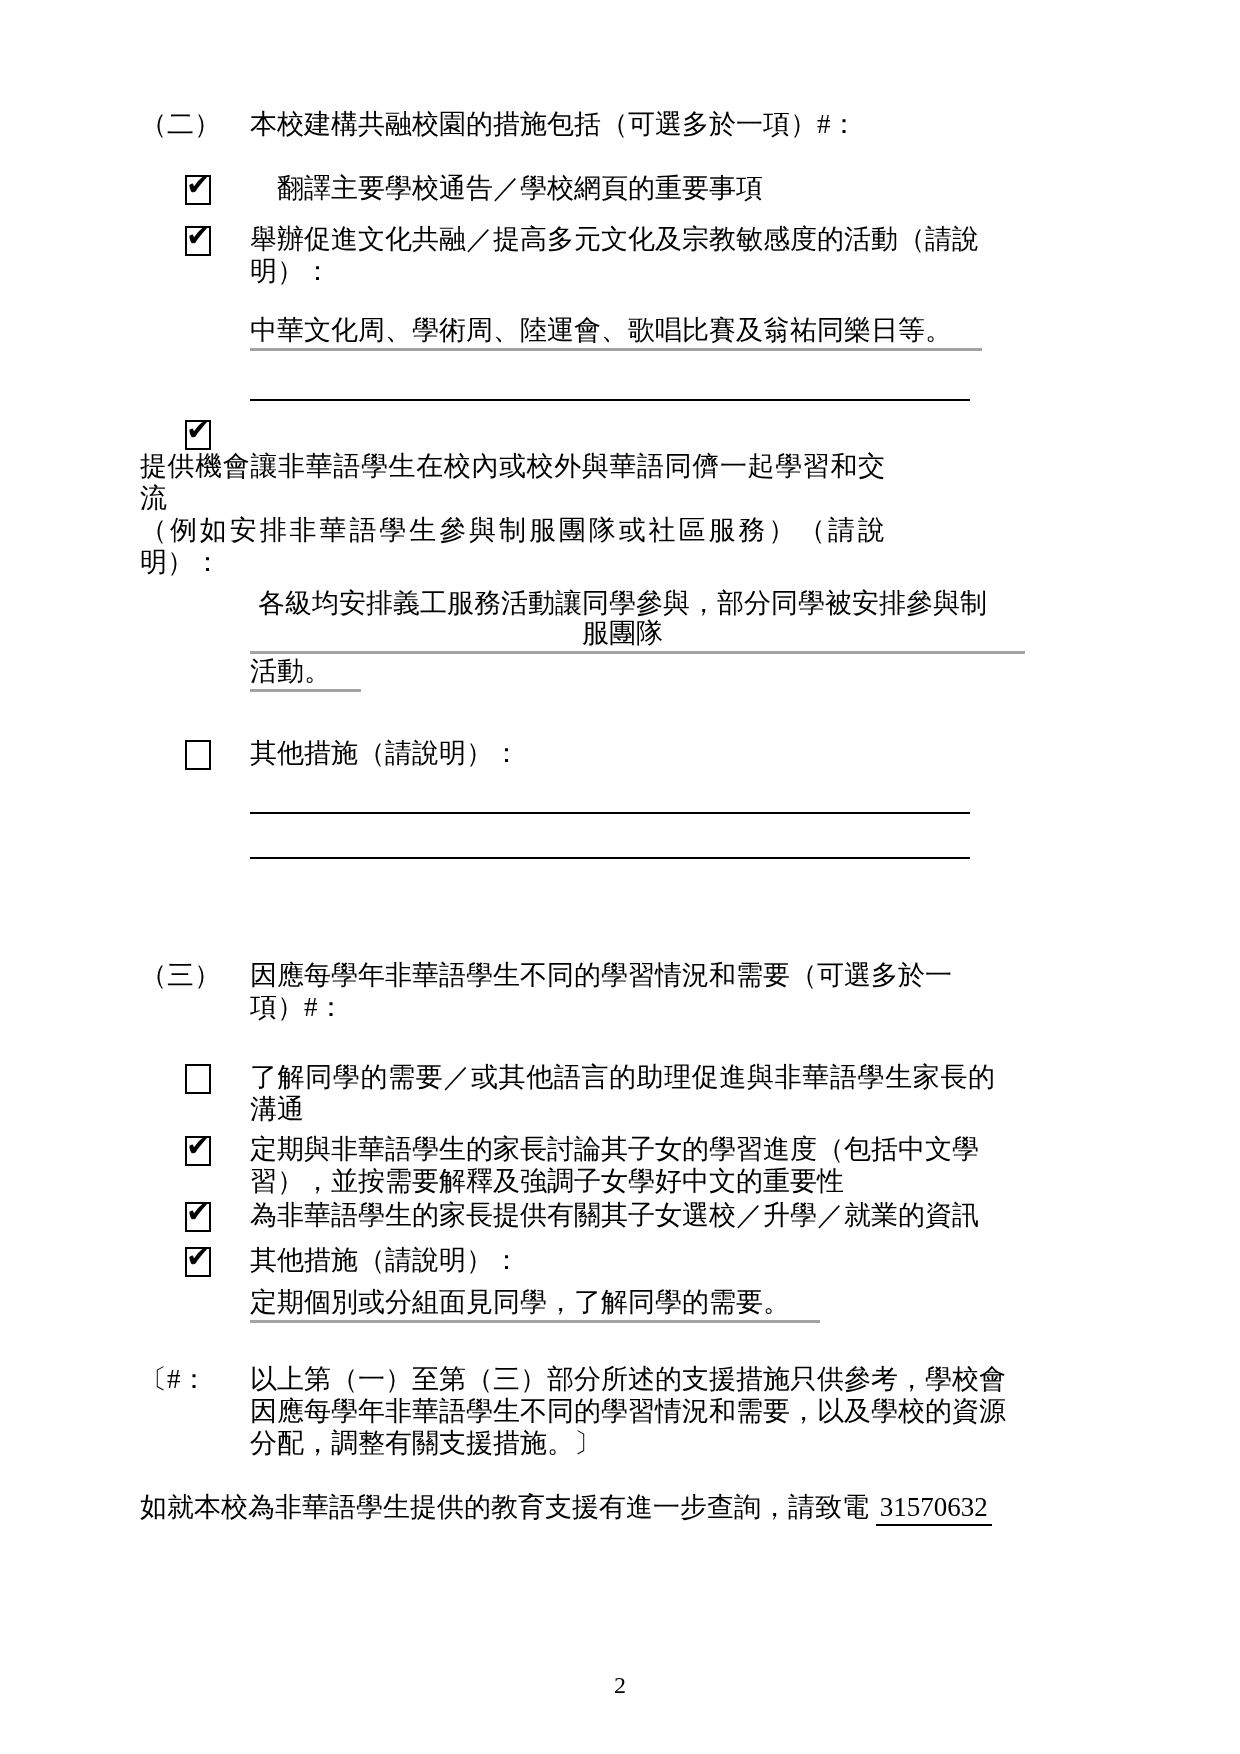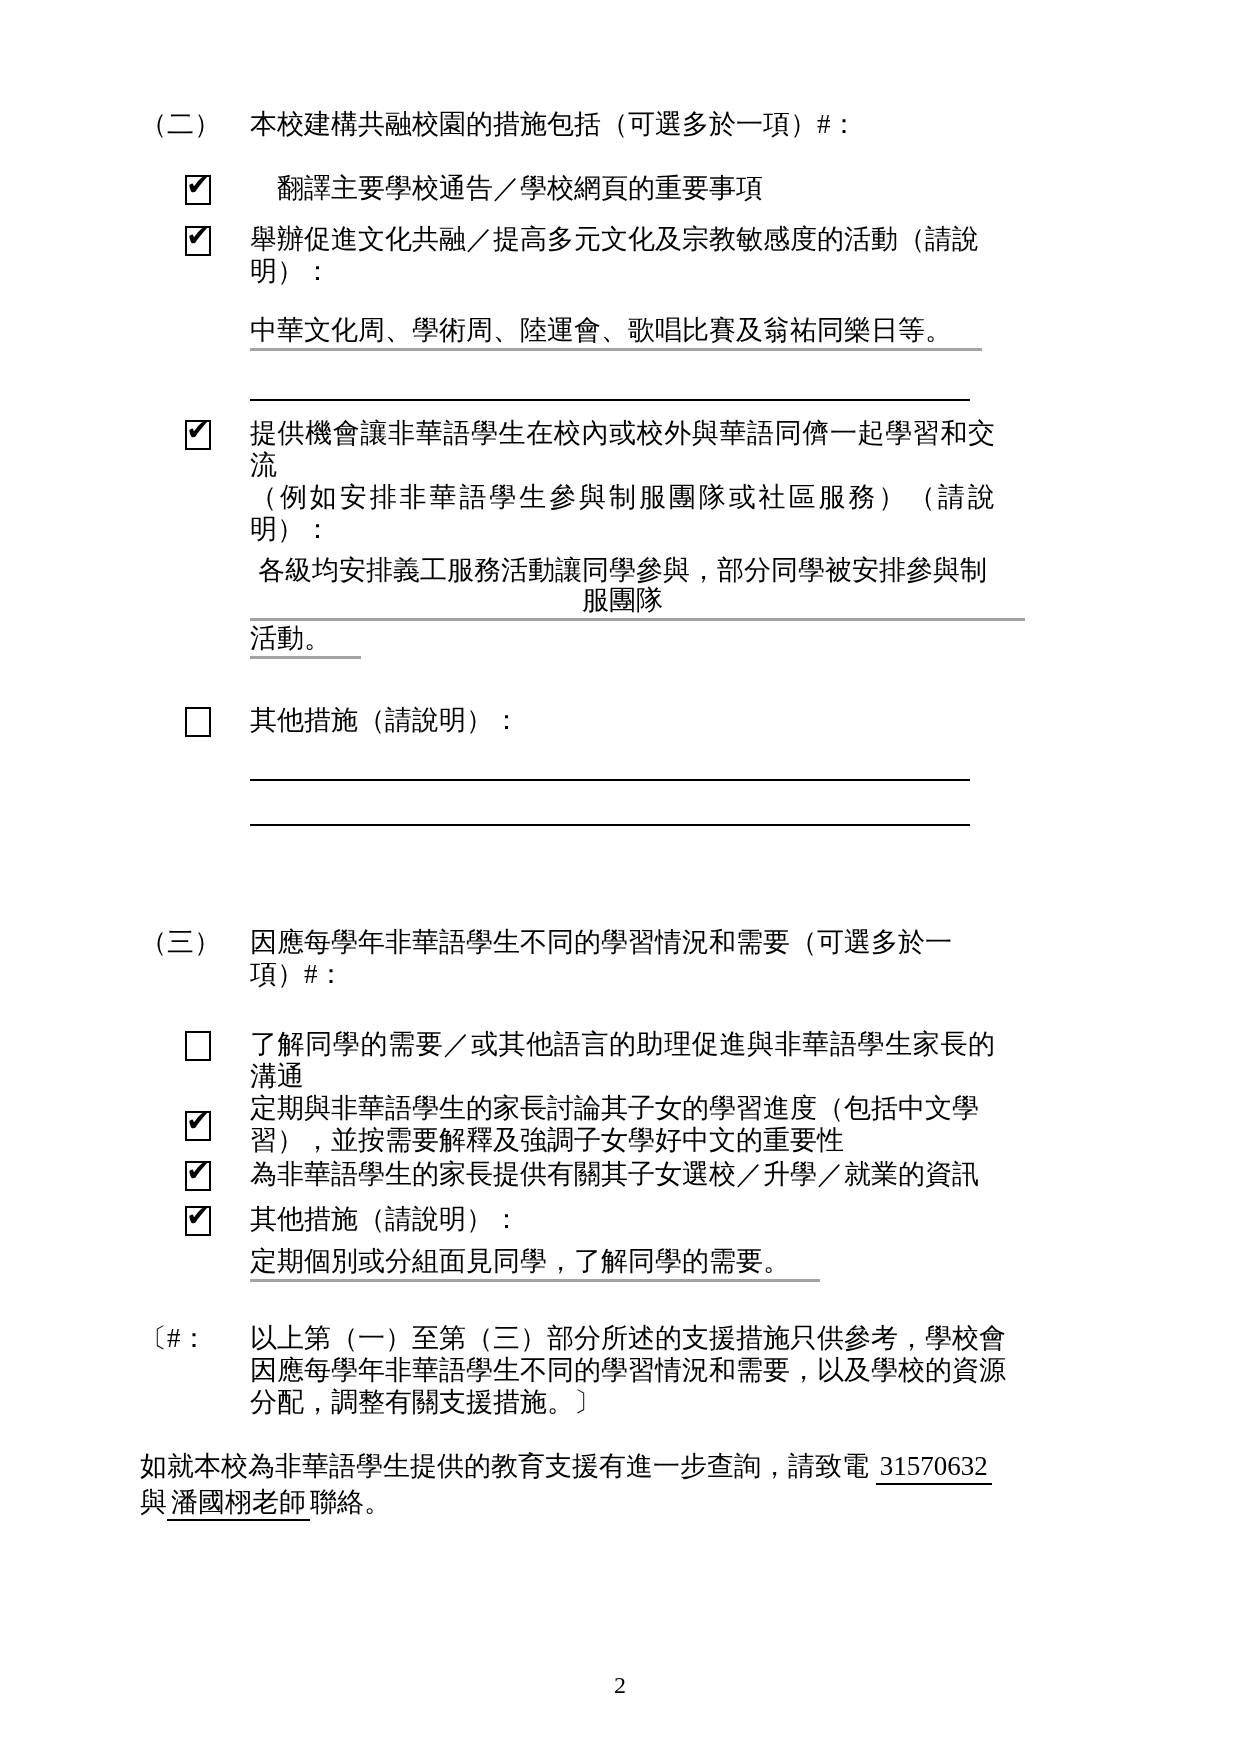--- a/index.html
+++ b/index.html
@@ -72,28 +72,28 @@
     width:100%;
     text-align:center;
     font-size:24px;
   }
 
   
   .m-i1{margin-top:32px;gap:27px;}
   .m-i2{margin-top:18px;}
   .m-a1{margin-top:28px;}
   .m-b1{margin-top:48px;}
-  .m-i3{margin-top:16px;}
+  .m-i3{margin-top:16px;flex-direction:column;}
   .m-a2{margin-top:10px;text-align:center;}
   .m-i4{margin-top:45px;}
   .m-b2{margin-top:42px;}
   .m-b3{margin-top:43px;}
   .m-s3{margin-top:100px;}
   .m-s3i1{margin-top:38px;}
-  .m-s3i2{align-items:center;}
+  .m-s3i2{margin-top:8px;}
   .m-s3i3{margin-top:2px;}
   .m-s3i4{margin-top:12px;}
   .m-s3a{margin-top:10px;}
   .m-fn{margin-top:40px;}
   .m-ct{margin-top:30px;}
 </style>
 </head>
 <body>
 
 <div class="page">
@@ -204,19 +204,18 @@
       <div class="fn-label">〔#：</div>
       <div class="fn-text">
         <div>以上第（一）至第（三）部分所述的支援措施只供參考，學校會</div>
         <div>因應每學年非華語學生不同的學習情況和需要，以及學校的資源</div>
         <div>分配，調整有關支援措施。〕</div>
       </div>
     </div>
 
     <div class="contact m-ct">
       <div><span>如就本校為非華語學生提供的教育支援有進一步查詢，請致電 </span><span class="u-field">31570632</span></div>
-      <div><span>與</span><span class="u-field">潘國栩老師</span><span>聯絡。</span></div>
     </div>
 
   </div>
 
   <div class="page-num">2</div>
 </div>
 
 </body></html>

